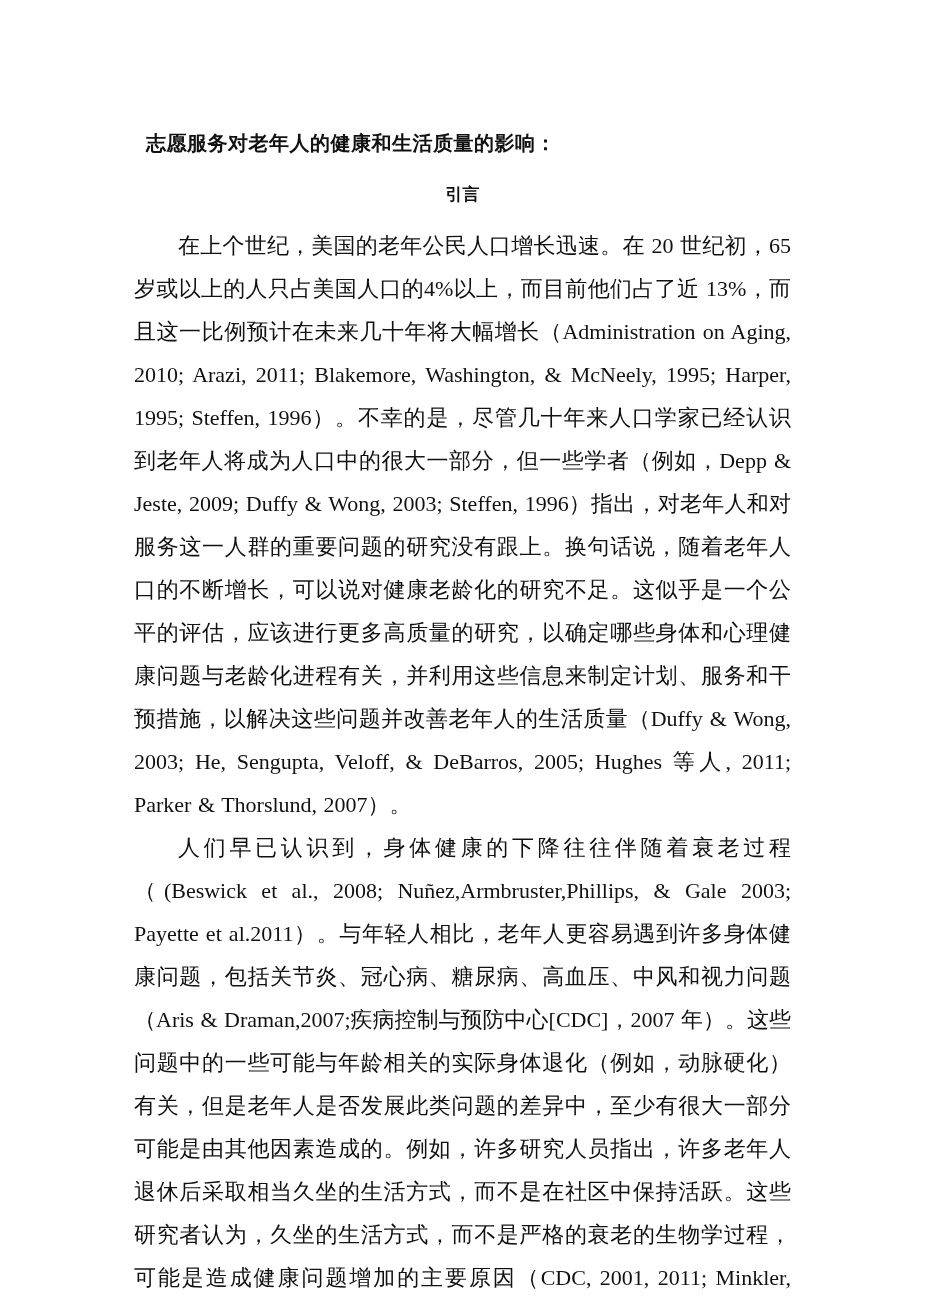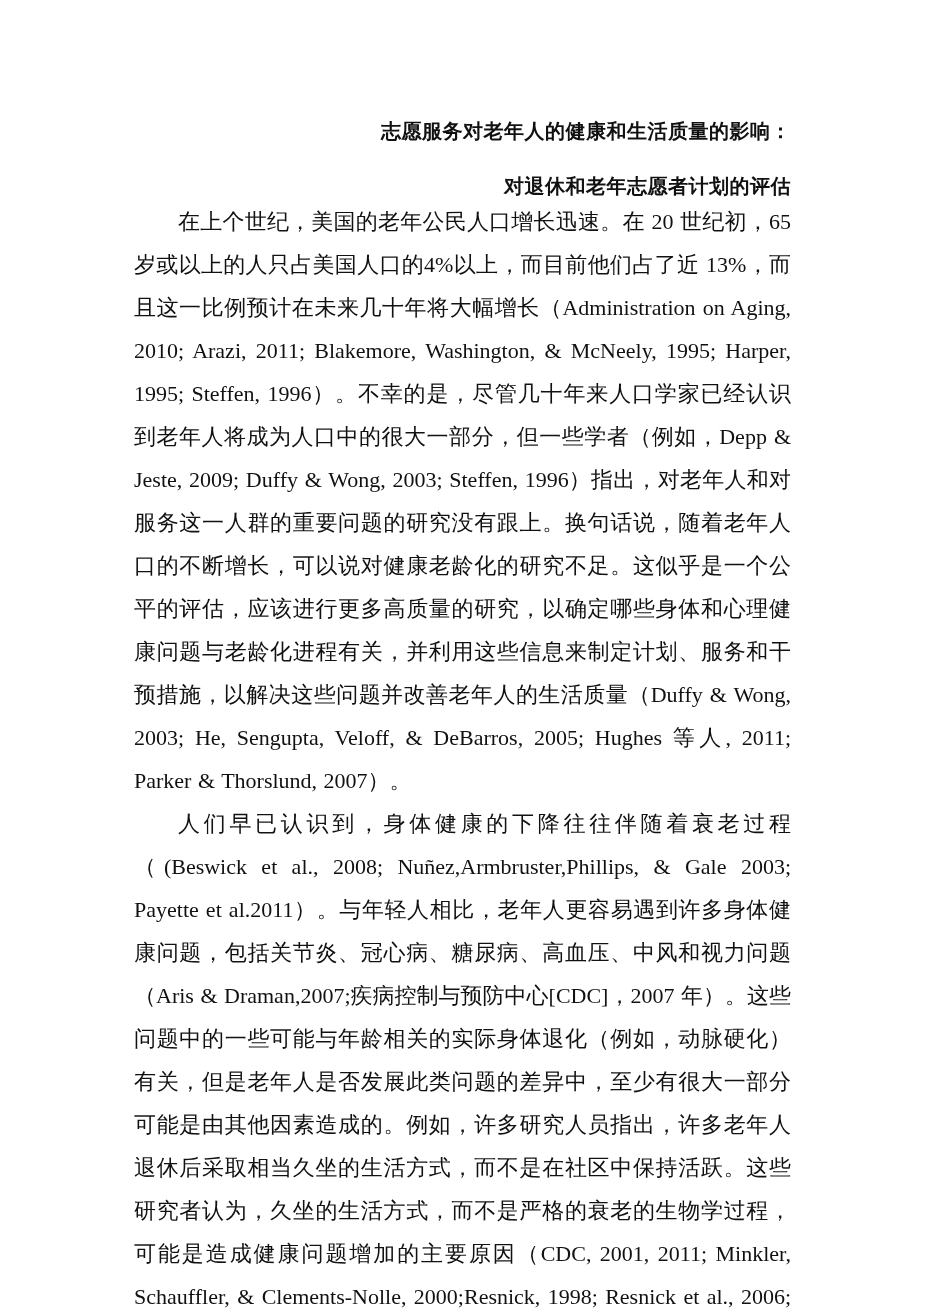--- a/index.html
+++ b/index.html
@@ -12,25 +12,25 @@
     width: 925px;
     min-height: 1309px;
     margin: 0 auto;
     background: #ffffff;
     box-sizing: border-box;
     padding: 118px 134px 60px 134px;
     font-family: "Liberation Serif", "DejaVu Serif", serif;
     color: #111111;
   }
   .doc-title {
-    text-align: right;
+    text-align: left;
     font-size: 20px;
     font-weight: bold;
     line-height: 1.35;
-    margin: 0;
+    margin: 12px;
     letter-spacing: 0.5px;
   }
   .doc-title .title-line {
     display: block;
   }
   .doc-title .title-line + .title-line {
     margin-top: 28px;
   }
   .section-heading {
     text-align: center;
@@ -47,21 +47,21 @@
     word-spacing: 1px;
   }
 </style>
 </head>
 <body>
 
 <div class="page">
 
   <h1 class="doc-title">
     <span class="title-line">志愿服务对老年人的健康和生活质量的影响：</span>
-    <span class="title-line">对退休和老年志愿者计划的评估</span>
   </h1>
 
+  <h2 class="section-heading">引言</h2>
 
   <p class="body-paragraph">在上个世纪，美国的老年公民人口增长迅速。在 20 世纪初，65 岁或以上的人只占美国人口的4%以上，而目前他们占了近 13%，而且这一比例预计在未来几十年将大幅增长（Administration on Aging, 2010; Arazi, 2011; Blakemore, Washington, &amp; McNeely, 1995; Harper, 1995; Steffen, 1996）。不幸的是，尽管几十年来人口学家已经认识到老年人将成为人口中的很大一部分，但一些学者（例如，Depp &amp; Jeste, 2009; Duffy &amp; Wong, 2003; Steffen, 1996）指出，对老年人和对服务这一人群的重要问题的研究没有跟上。换句话说，随着老年人口的不断增长，可以说对健康老龄化的研究不足。这似乎是一个公平的评估，应该进行更多高质量的研究，以确定哪些身体和心理健康问题与老龄化进程有关，并利用这些信息来制定计划、服务和干预措施，以解决这些问题并改善老年人的生活质量（Duffy &amp; Wong, 2003; He, Sengupta, Veloff, &amp; DeBarros, 2005; Hughes 等人, 2011; Parker &amp; Thorslund, 2007）。</p>
 
   <p class="body-paragraph">人们早已认识到，身体健康的下降往往伴随着衰老过程（(Beswick et al., 2008; Nuñez,Armbruster,Phillips, &amp; Gale 2003; Payette et al.2011）。与年轻人相比，老年人更容易遇到许多身体健康问题，包括关节炎、冠心病、糖尿病、高血压、中风和视力问题（Aris &amp; Draman,2007;疾病控制与预防中心[CDC]，2007 年）。这些问题中的一些可能与年龄相关的实际身体退化（例如，动脉硬化）有关，但是老年人是否发展此类问题的差异中，至少有很大一部分可能是由其他因素造成的。例如，许多研究人员指出，许多老年人退休后采取相当久坐的生活方式，而不是在社区中保持活跃。这些研究者认为，久坐的生活方式，而不是严格的衰老的生物学过程，可能是造成健康问题增加的主要原因（CDC, 2001, 2011; Minkler, Schauffler, &amp; Clements-Nolle, 2000;Resnick, 1998; Resnick et al., 2006; Phillips, Pruitt, &amp; King, 1996; Yates, Djousse,Kurth, Buring, &amp; Gaziano, 2008）。许多研究表明，任何年龄的人缺乏运动是导致多种类型的健康问题发展的危险因素，这一论点得到了进一步的支持。这些健康问题通常包括冠心病、癌症和中风，这是老年人最常见的三种死亡原因（美国心脏协会, 2005; Byers et al., 2002; CDC, 2004）。因此，似乎与衰老相关的一些</p>
 
 </div>
 
 </body></html>

